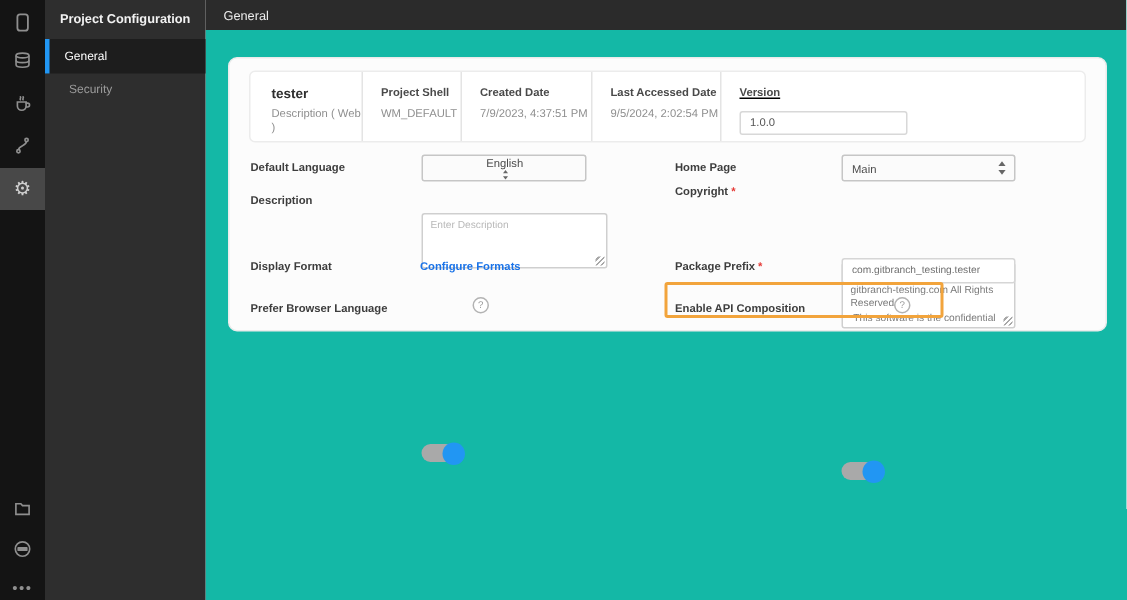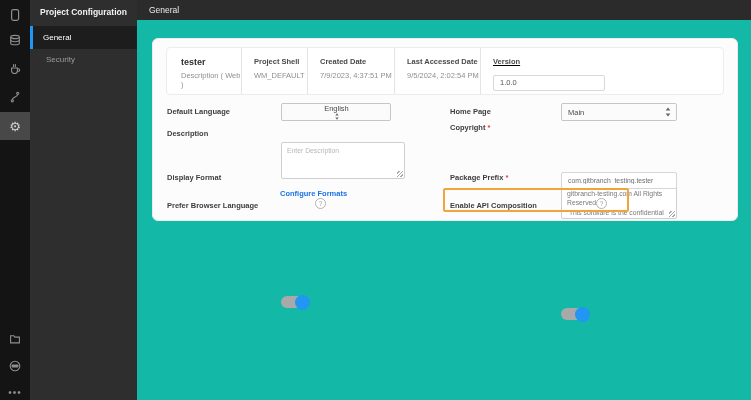--- a/index.html
+++ b/index.html
@@ -48,21 +48,21 @@
   .req { color:#e53935; margin-left:2px; font-weight:bold; }
   .sel-box { height:18px; border:1px solid #c6c6c6; border-radius:2px; background:#fbfbfb; display:flex; align-items:center; justify-content:space-between; padding:0 5px 0 6px; font-size:7.5px; color:#4a4a4a; cursor:pointer; }
   .ta-wrap { position:relative; }
   .ta-wrap::after { content:""; position:absolute; right:2px; bottom:2px; width:6px; height:6px;
     background:repeating-linear-gradient(135deg, transparent 0 1.4px, #a8a8a8 1.4px 2.4px); pointer-events:none; }
   textarea.ta { display:block; width:100%; height:100%; border:1px solid #cfcfcf; border-radius:2px; background:#fff;
     font-size:6.8px; line-height:1.4; color:#7a7a7a; padding:3px 5px; resize:none; overflow:hidden;
     font-family:"Liberation Sans",sans-serif; }
   textarea.ta::placeholder { color:#b8b8b8; }
   input.tinput { width:100%; height:17px; border:1px solid #d6d6d6; border-radius:2px; background:#fff; font-size:6.8px; color:#6f6f6f; padding:0 6px; font-family:"Liberation Sans",sans-serif; }
-  .link { font-size:7.5px; font-weight:bold; color:#1a73e8; cursor:pointer;margin-top:16px; }
+  .link { font-size:7.5px; font-weight:bold; color:#1a73e8; cursor:pointer; }
   .toggle { position:relative; width:27px; height:12px; cursor:pointer; }
   .tg-track { position:absolute; left:0; top:0; width:27px; height:12px; border-radius:6px; background:#a9a9a9; }
   .tg-thumb { position:absolute; right:-2px; top:-1.5px; width:15px; height:15px; border-radius:50%; background:#2196f3; }
   .help { width:11px; height:11px; border-radius:50%; border:1px solid #b3b3b3; color:#9a9a9a; font-size:6.5px; display:flex; align-items:center; justify-content:center; cursor:pointer; background:#fff; }
   .hl-box { position:absolute; left:290px; top:149px; width:186px; height:24px; border:2px solid #f2a43c; border-radius:2px; pointer-events:none; }
 </style>
 </head>
 <body>
 
 <div id="app">

